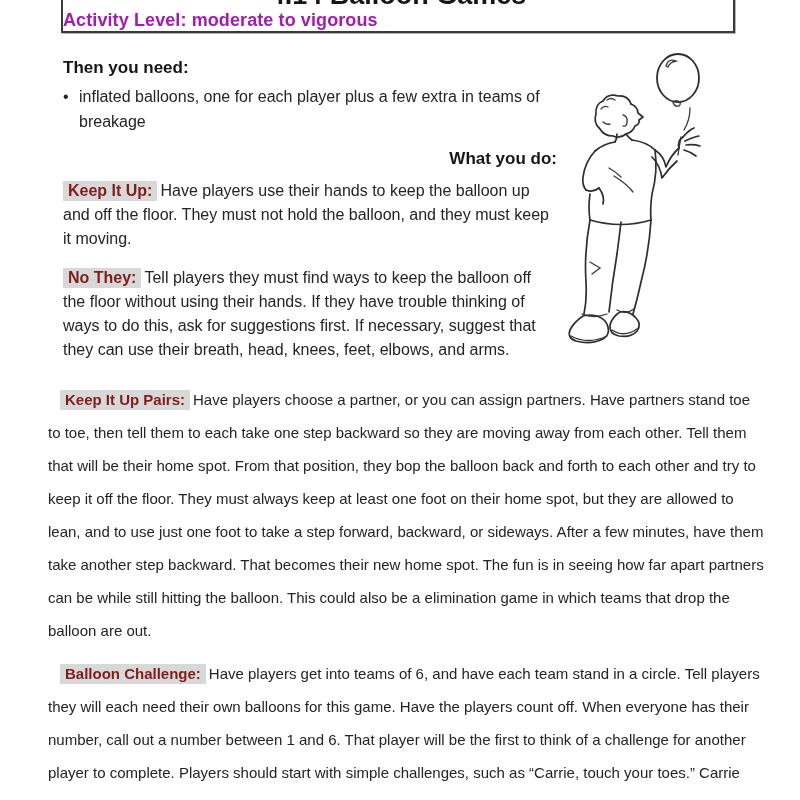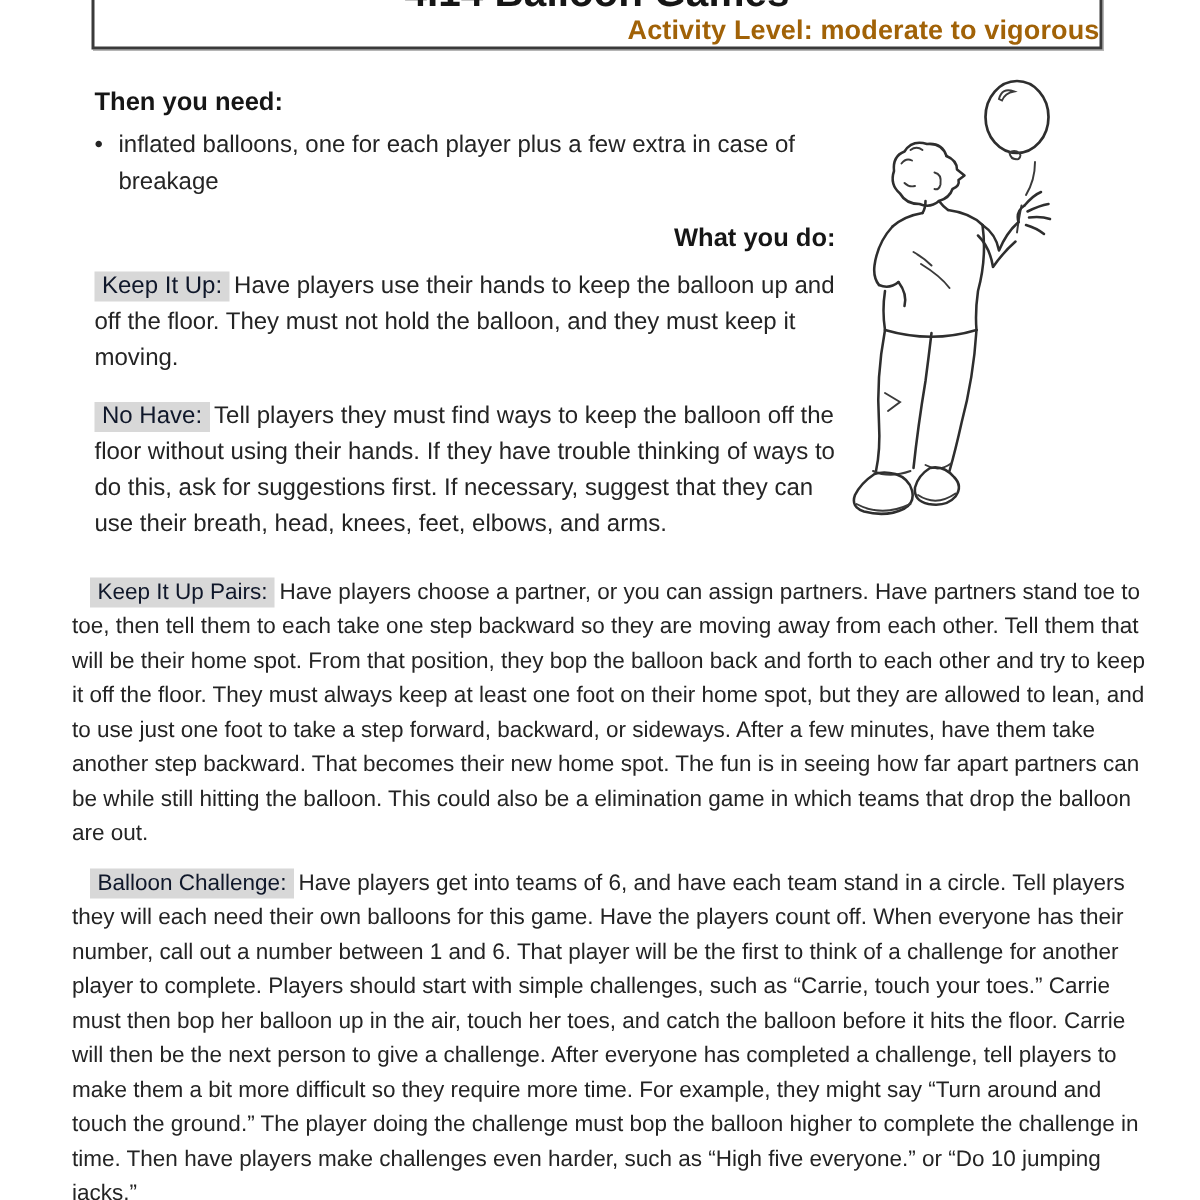--- a/index.html
+++ b/index.html
@@ -15,49 +15,49 @@
   .header-box{
     position:absolute;left:61px;top:-31px;width:674px;height:64px;
     border:2px solid #3a3a3a;background:#fff;box-sizing:border-box;
     box-shadow:1px 1px 0 #b5b5b5;
   }
   .header-title{
     position:absolute;top:9px;left:0;width:100%;text-align:center;
     font-size:27px;font-weight:bold;line-height:30px;white-space:nowrap;color:#161616;
   }
   .header-subtitle{
-    position:absolute;top:39px;left:0;width:100%;text-align:right;
-    font-size:18px;font-weight:bold;color:#a16207;letter-spacing:.1px;
+    position:absolute;top:39px;left:0;width:100%;text-align:left;
+    font-size:18px;font-weight:bold;color:#a21caf;letter-spacing:.1px;
   }
 
   
   .sec-heading{font-size:17px;font-weight:bold;color:#161616;}
   .need-heading{position:absolute;left:63px;top:58px;}
 
   
   .need-list{position:absolute;left:63px;top:84px;width:496px;}
   .bullet-item{display:flex;font-size:16px;line-height:25px;color:#242424;}
   .bullet-glyph{width:16px;flex:0 0 16px;}
 
   
   .narrow-col{position:absolute;left:63px;top:149px;width:494px;}
   .do-heading{margin:0 0 10px 0;text-align:right;}
   .activity-narrow{
     font-size:16px;line-height:24px;color:#242424;margin:0 0 15px 0;text-align:left;
   }
   .hl{
-    background:#d8d8d8;font-weight:normal;color:#0f172a;
+    background:#d8d8d8;font-weight:bold;color:#7f1d1d;
     padding:1px 5px 2px 5px;margin-right:3px;
     -webkit-box-decoration-break:clone;box-decoration-break:clone;
   }
 
   
   .wide-col{position:absolute;left:48px;top:383px;width:716px;}
   .activity-wide{
-    font-size:15px;line-height:23px;color:#242424;margin:0 0 10px 0;text-align:left;
+    font-size:15px;line-height:33px;color:#242424;margin:0 0 10px 0;text-align:left;
   }
   .activity-wide .hl{margin-left:12px;}
 
   
   .figure{position:absolute;left:560px;top:42px;width:218px;height:332px;}
   .figure svg{display:block;width:100%;height:100%;}
   .ln{fill:none;stroke:#2e2e2e;stroke-width:1.7;stroke-linecap:round;stroke-linejoin:round;}
   .ln-thin{fill:none;stroke:#3a3a3a;stroke-width:1.3;stroke-linecap:round;}
   .balloon{fill:#ffffff;stroke:#2e2e2e;stroke-width:1.8;}
 </style>
@@ -69,30 +69,30 @@
   <div class="header-box">
     <div class="header-title">4.14  Balloon Games</div>
     <div class="header-subtitle">Activity Level: moderate to vigorous</div>
   </div>
 
   <div class="sec-heading need-heading">Then you need:</div>
 
   <div class="need-list">
     <div class="bullet-item">
       <span class="bullet-glyph">•</span>
-      <span>inflated balloons, one for each player plus a few extra in case of breakage</span>
+      <span>inflated balloons, one for each player plus a few extra in teams of breakage</span>
     </div>
   </div>
 
   <div class="narrow-col">
     <div class="sec-heading do-heading">What you do:</div>
 
     <p class="activity-narrow"><span class="hl">Keep It Up:</span><span>Have players use their hands to keep the balloon up and off the floor. They must not hold the balloon, and they must keep it moving.</span></p>
 
-    <p class="activity-narrow"><span class="hl">No Have:</span><span>Tell players they must find ways to keep the balloon off the floor without using their hands. If they have trouble thinking of ways to do this, ask for suggestions first. If necessary, suggest that they can use their breath, head, knees, feet, elbows, and arms.</span></p>
+    <p class="activity-narrow"><span class="hl">No They:</span><span>Tell players they must find ways to keep the balloon off the floor without using their hands. If they have trouble thinking of ways to do this, ask for suggestions first. If necessary, suggest that they can use their breath, head, knees, feet, elbows, and arms.</span></p>
   </div>
 
   <div class="wide-col">
     <p class="activity-wide"><span class="hl">Keep It Up Pairs:</span><span>Have players choose a partner, or you can assign partners. Have partners stand toe to toe, then tell them to each take one step backward so they are moving away from each other. Tell them that will be their home spot. From that position, they bop the balloon back and forth to each other and try to keep it off the floor. They must always keep at least one foot on their home spot, but they are allowed to lean, and to use just one foot to take a step forward, backward, or sideways. After a few minutes, have them take another step backward. That becomes their new home spot. The fun is in seeing how far apart partners can be while still hitting the balloon. This could also be a elimination game in which teams that drop the balloon are out.</span></p>
 
     <p class="activity-wide"><span class="hl">Balloon Challenge:</span><span>Have players get into teams of 6, and have each team stand in a circle. Tell players they will each need their own balloons for this game. Have the players count off. When everyone has their number, call out a number between 1 and 6. That player will be the first to think of a challenge for another player to complete. Players should start with simple challenges, such as “Carrie, touch your toes.” Carrie must then bop her balloon up in the air, touch her toes, and catch the balloon before it hits the floor. Carrie will then be the next person to give a challenge. After everyone has completed a challenge, tell players to make them a bit more difficult so they require more time. For example, they might say “Turn around and touch the ground.” The player doing the challenge must bop the balloon higher to complete the challenge in time. Then have players make challenges even harder, such as “High five everyone.” or “Do 10 jumping jacks.”</span></p>
   </div>
 
   <div class="figure">
     <svg viewBox="0 0 218 332" xmlns="http://www.w3.org/2000/svg">

